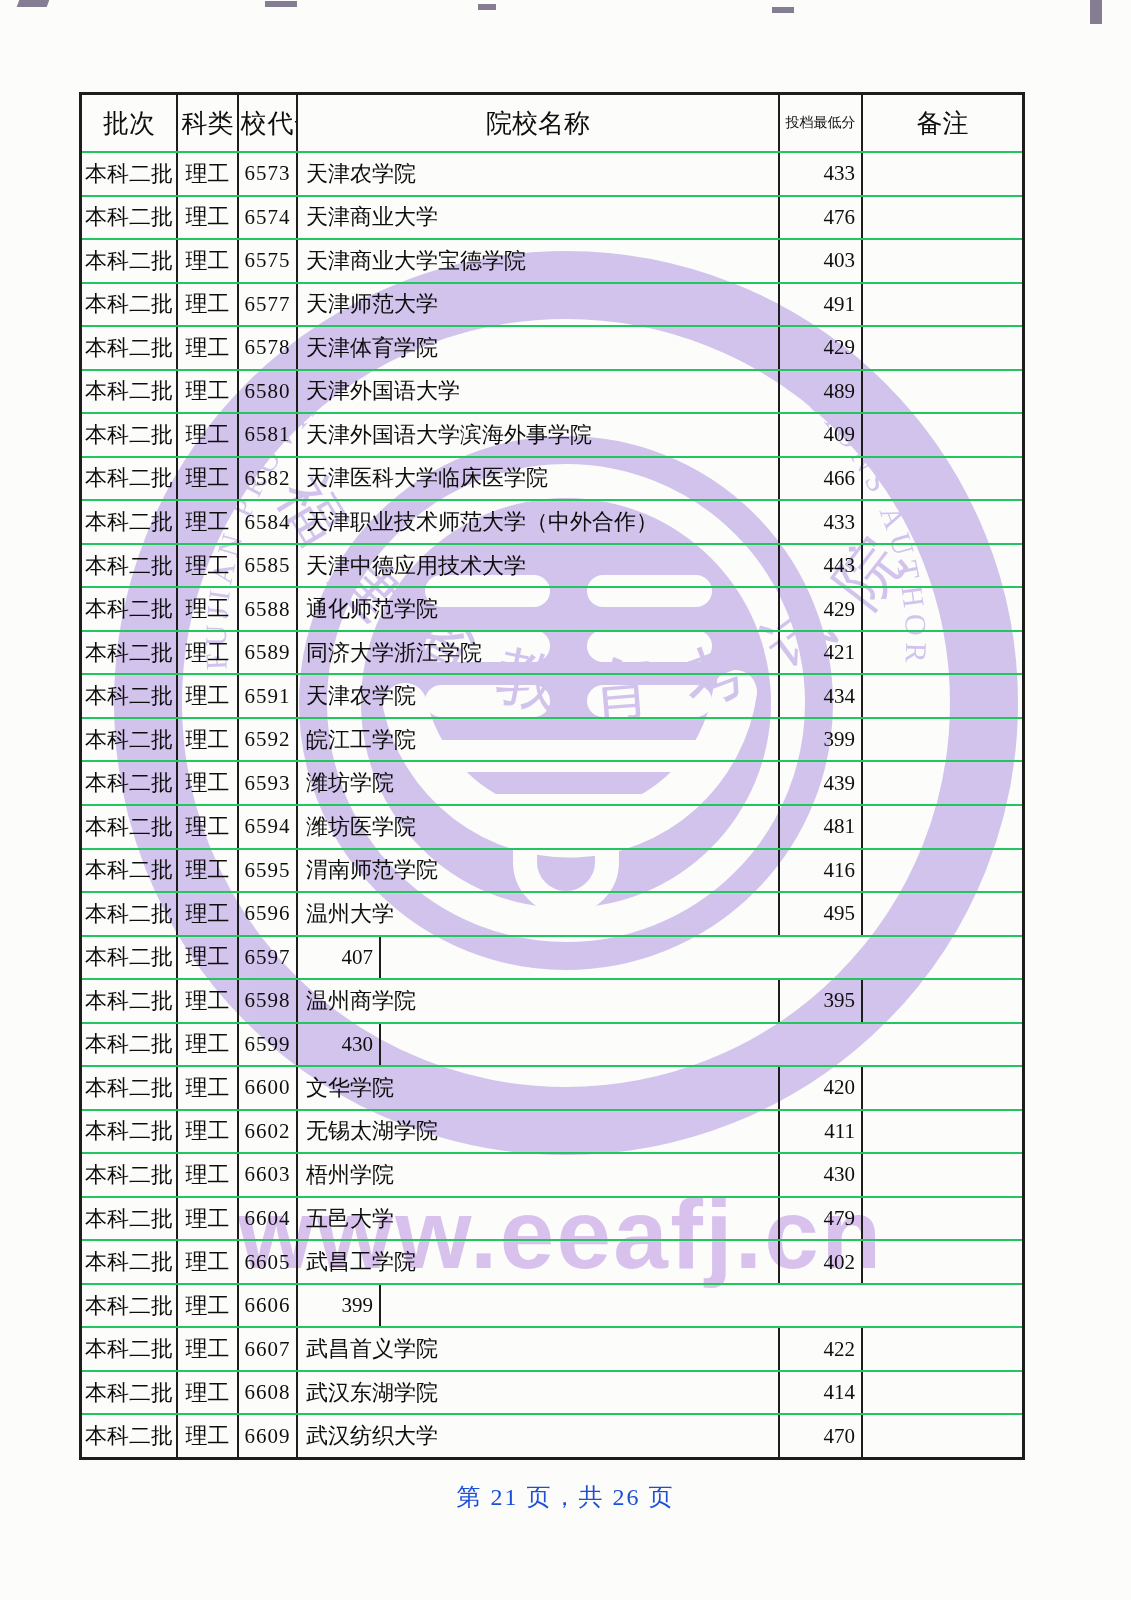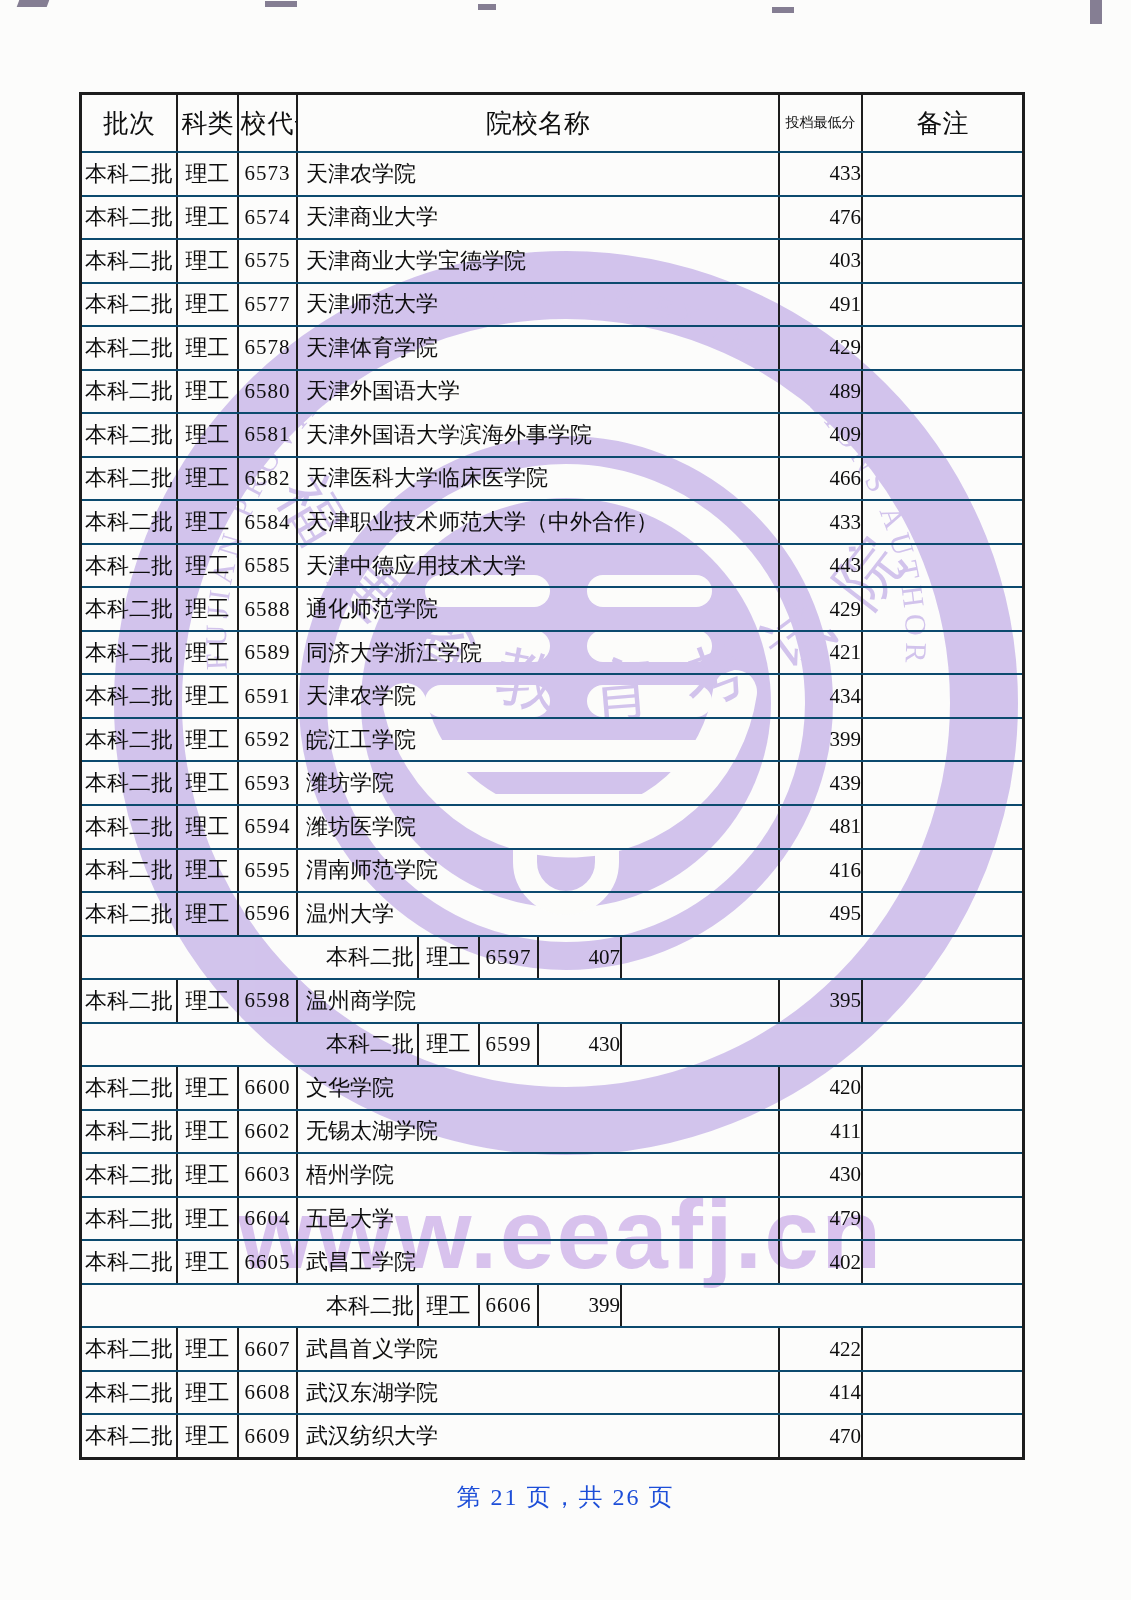--- a/index.html
+++ b/index.html
@@ -9,29 +9,29 @@
   
   .wm{position:absolute;left:0;top:0;width:1131px;height:1600px;filter:blur(0.7px);pointer-events:none;}
 
   
   .artifact{position:absolute;background:#5d5470;opacity:.75;}
 
   
   .grid{position:absolute;left:79px;top:92px;width:946px;height:1368px;
         border:3px solid #1d1d1d;box-sizing:border-box;display:flex;flex-direction:column;}
   .hrow{display:flex;height:56px;flex:0 0 auto;}
-  .row{display:flex;flex:1 1 0;border-top:2px solid #0c4a6e;min-height:0;justify-content:center;}
+  .row{display:flex;flex:1 1 0;border-top:2px solid #22c55e;min-height:0;}
   .cell{border-right:2px solid #1d1d1d;box-sizing:border-box;display:flex;
         align-items:center;justify-content:center;font-size:22px;color:#0e0e0e;
         overflow:hidden;white-space:nowrap;}
   .c0{width:96px;}
   .c1{width:61px;}
   .c2{width:59px;font-size:21px;letter-spacing:1px;}
   .c3{flex:1 1 auto;justify-content:flex-start;padding-left:8px;}
-  .c4{width:83px;justify-content:flex-end;font-size:21px;}
+  .c4{width:83px;justify-content:flex-end;padding-right:6px;font-size:21px;}
   .c5{width:159px;border-right:none;}
   .hrow .cell{font-size:26px;}
   .hrow .c3{justify-content:center;padding-left:0;}
   .hrow .c4{justify-content:center;padding-right:0;white-space:normal;
             text-align:center;line-height:1.2;font-size:14px;}
 
   
   .footer{position:absolute;left:0;top:1481px;width:1131px;text-align:center;
           font-size:24px;color:#1d4ed8;letter-spacing:2px;}
 </style>

